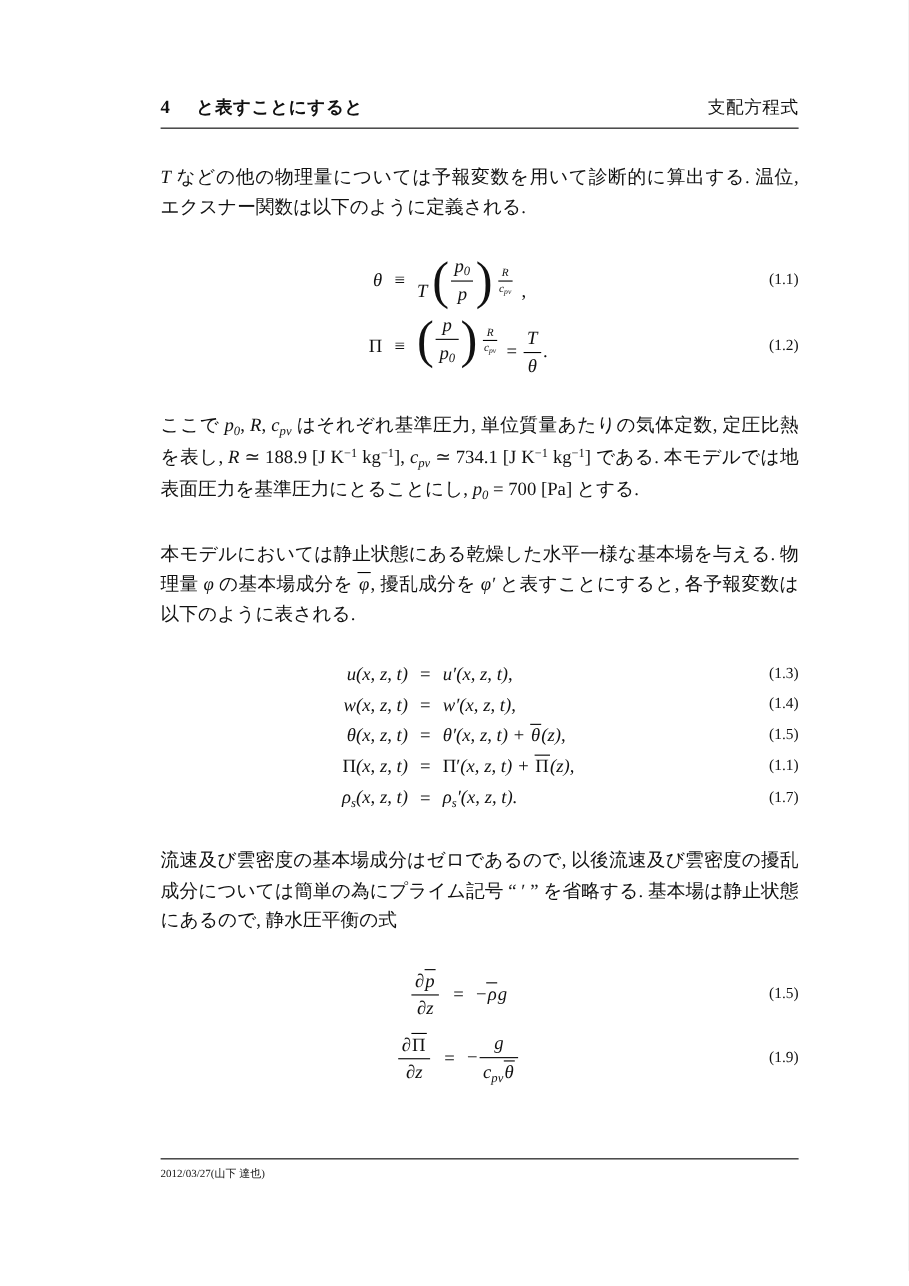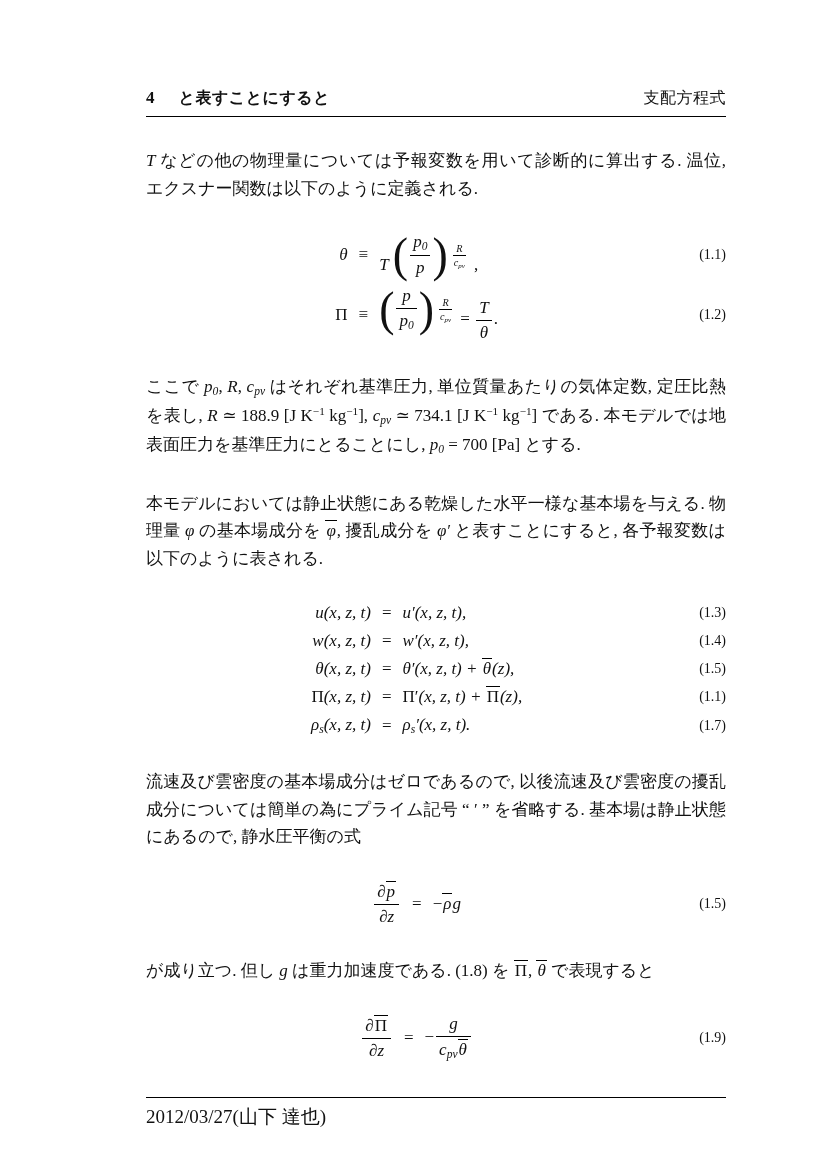--- a/index.html
+++ b/index.html
@@ -91,25 +91,25 @@
   .bigp{
     font-size:270%;
     font-weight:300;
     line-height:0;
     font-style:normal;
     transform:scaleY(1.05);
   }
   
   .pagefoot{
     position:absolute;
-    left:146px;top:1097px;
+    left:146px;top:1053px;
     width:580px;
     border-top:1px solid #000;
     padding-top:6px;
-    font-size:19px;
+    font-size:10px;
   }
 </style>
 </head>
 <body>
 
 <div class="page">
 
   <div class="colwrap">
 
     <div class="runhead">
@@ -178,21 +178,20 @@
         </div>
         <div class="para"><span class="">流速及び雲密度の基本場成分はゼロであるので, 以後流速及び雲密度の擾乱成分については簡単の為にプライム記号 “ ′ ” を省略する. 基本場は静止状態にあるので, 静水圧平衡の式</span></div>
         <div class="eqblock single">
           <span class="spacer"></span>
           <span class="lhs"><span class="frac"><span class="num"><span class="it">∂</span><span class="br"><span class="it">p</span></span></span><span class="den"><span class="it">∂z</span></span></span></span>
           <span class="rel">=</span>
           <span class="rhs"><span class="rm">−</span><span class="br"><span class="it">ρ</span></span><span class="it">g</span></span>
           <span class="spacer"></span>
           <span class="eqnum">(1.5)</span>
         </div>
-        <div class="para"><span class="">が成り立つ. 但し </span><span class="it">g</span><span class=""> は重力加速度である. (1.8) を </span><span class="br"><span class="rm">Π</span></span><span class="">, </span><span class="br"><span class="it">θ</span></span><span class=""> で表現すると</span></div>
         <div class="eqblock single">
           <span class="spacer"></span>
           <span class="lhs"><span class="frac"><span class="num"><span class="it">∂</span><span class="br"><span class="rm">Π</span></span></span><span class="den"><span class="it">∂z</span></span></span></span>
           <span class="rel">=</span>
           <span class="rhs"><span class="rm">−</span><span class="frac"><span class="num"><span class="it">g</span></span><span class="den"><span class="it">c</span><span class="sb">pv</span><span class="br"><span class="it">θ</span></span></span></span></span>
           <span class="spacer"></span>
           <span class="eqnum">(1.9)</span>
         </div>
       </div>
 

